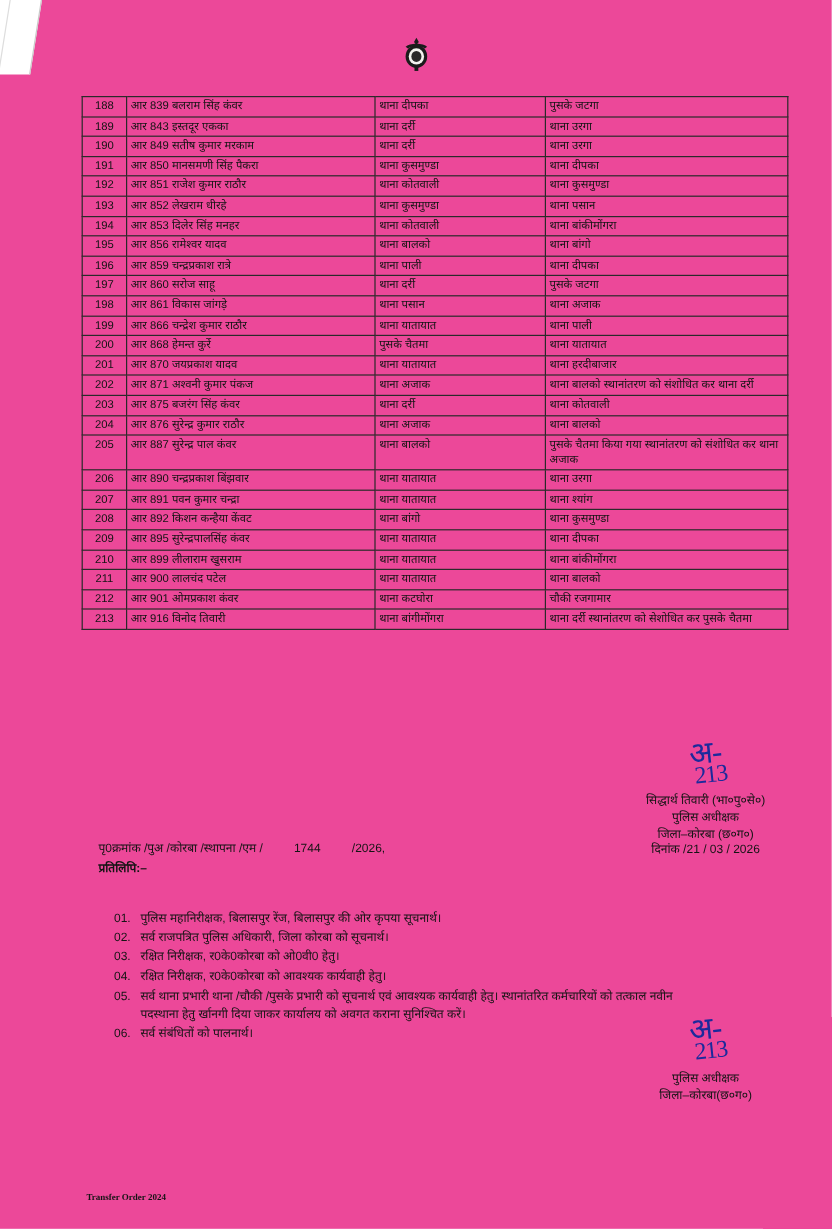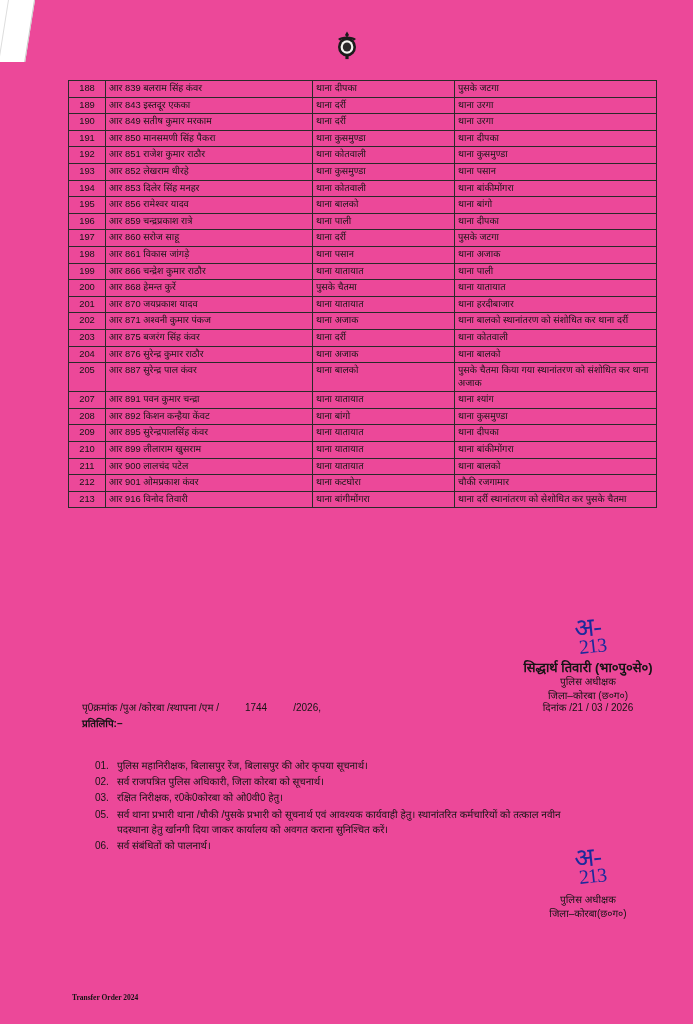--- a/index.html
+++ b/index.html
@@ -105,25 +105,24 @@
     display: inline-block;
     letter-spacing: -1px;
   }
   .sig-mark .l2 {
     display: block;
     font-size: 20px;
     margin-top: -2px;
     margin-left: 6px;
   }
   .sig-name {
-    font-size: 13px;
+    font-size: 10px;
     line-height: 14px;
     margin-top: 4px;
     white-space: nowrap;
-    font-weight: bold;
   }
   .sig-line { font-size: 10px; line-height: 14px; white-space: nowrap; }
 
   
   .refblock {
     position: absolute;
     left: 82px;
     top: 700px;
     width: 420px;
     font-size: 10px;
@@ -315,20 +314,26 @@
           <td class="c-from">थाना अजाक</td>
           <td class="c-to">थाना बालको</td>
         </tr>
         <tr>
           <td class="c-sn">205</td>
           <td class="c-name">आर 887 सुरेन्द्र पाल कंवर</td>
           <td class="c-from">थाना बालको</td>
           <td class="c-to">पुसके चैतमा किया गया स्थानांतरण को संशोधित कर थाना अजाक</td>
         </tr>
         <tr>
+          <td class="c-sn">206</td>
+          <td class="c-name">आर 890 चन्द्रप्रकाश बिंझवार</td>
+          <td class="c-from">थाना यातायात</td>
+          <td class="c-to">थाना उरगा</td>
+        </tr>
+        <tr>
           <td class="c-sn">207</td>
           <td class="c-name">आर 891 पवन कुमार चन्द्रा</td>
           <td class="c-from">थाना यातायात</td>
           <td class="c-to">थाना श्यांग</td>
         </tr>
         <tr>
           <td class="c-sn">208</td>
           <td class="c-name">आर 892 किशन कन्हैया केंवट</td>
           <td class="c-from">थाना बांगो</td>
           <td class="c-to">थाना कुसमुण्डा</td>
@@ -400,20 +405,24 @@
     </li>
     <li>
       <span class="num">02.</span>
       <span class="txt">सर्व राजपत्रित पुलिस अधिकारी, जिला कोरबा को सूचनार्थ।</span>
     </li>
     <li>
       <span class="num">03.</span>
       <span class="txt">रक्षित निरीक्षक, र0के0कोरबा को ओ0वी0 हेतु।</span>
     </li>
     <li>
+      <span class="num">04.</span>
+      <span class="txt">रक्षित निरीक्षक, र0के0कोरबा को आवश्यक कार्यवाही हेतु।</span>
+    </li>
+    <li>
       <span class="num">05.</span>
       <span class="txt">सर्व थाना प्रभारी थाना /चौकी /पुसके प्रभारी को सूचनार्थ एवं आवश्यक कार्यवाही हेतु। स्थानांतरित कर्मचारियों को तत्काल नवीन पदस्थाना हेतु र्खानगी दिया जाकर कार्यालय को अवगत कराना सुनिश्चित करें।</span>
     </li>
     <li>
       <span class="num">06.</span>
       <span class="txt">सर्व संबंधितों को पालनार्थ।</span>
     </li>
   </ol>
 
   <div class="sig2">

